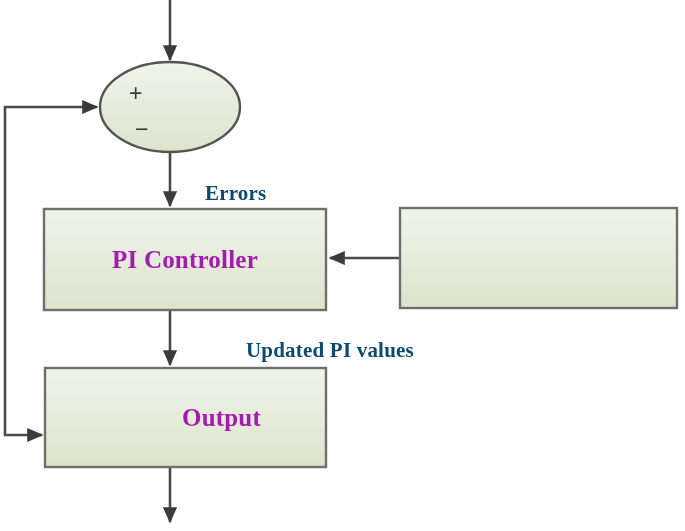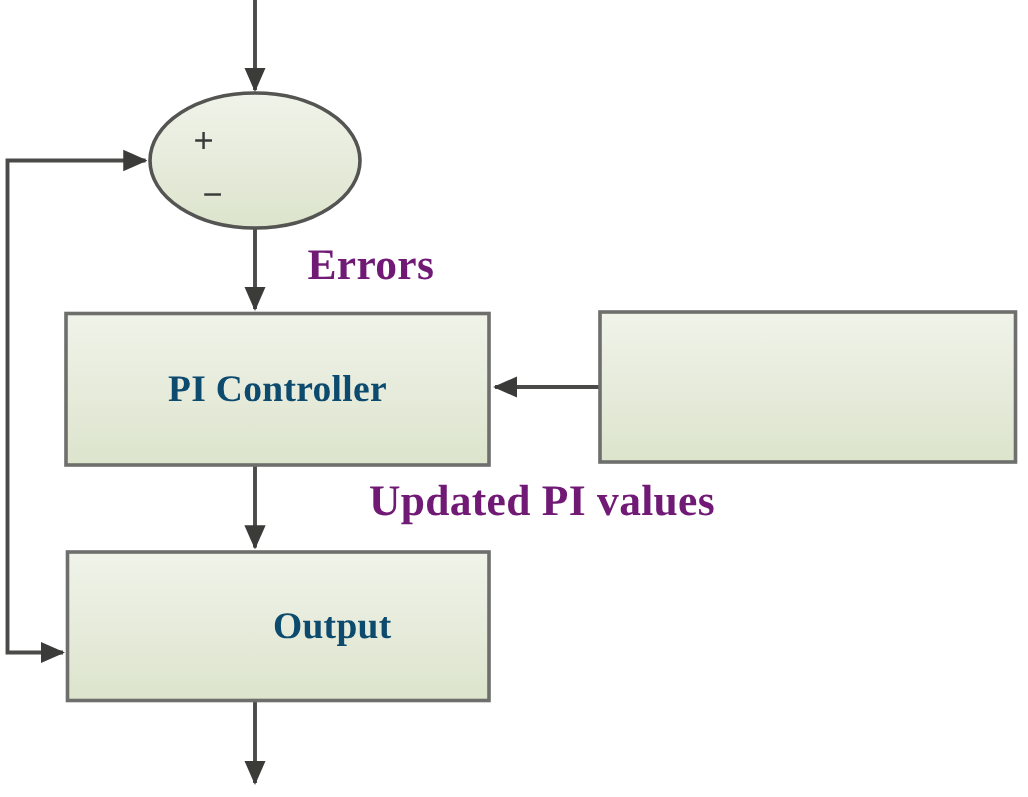--- a/index.html
+++ b/index.html
@@ -26,36 +26,37 @@
     height: 531px;
     pointer-events: none;
   }
   .node-label {
     position: absolute;
     display: flex;
     align-items: center;
     justify-content: center;
     font-family: "Liberation Serif", "DejaVu Serif", serif;
     font-weight: bold;
-    color: #0c4a6e;
+    color: #a21caf;
     white-space: nowrap;
     letter-spacing: 0.2px;
     pointer-events: none;
   }
   .box-label {
     font-size: 25px;
   }
   .edge-label {
     position: absolute;
     font-family: "Liberation Serif", "DejaVu Serif", serif;
     font-weight: bold;
-    font-size: 29px;
-    color: #701a75;
+    font-size: 21px;
+    color: #0c4a6e;
     white-space: nowrap;
     letter-spacing: 0.2px;
+    margin-top: 20px;
   }
   .sign-symbol {
     position: absolute;
     font-family: "Liberation Sans", "DejaVu Sans", sans-serif;
     font-size: 23px;
     font-weight: 400;
     color: #3a3a3a;
     line-height: 1;
     user-select: none;
   }

